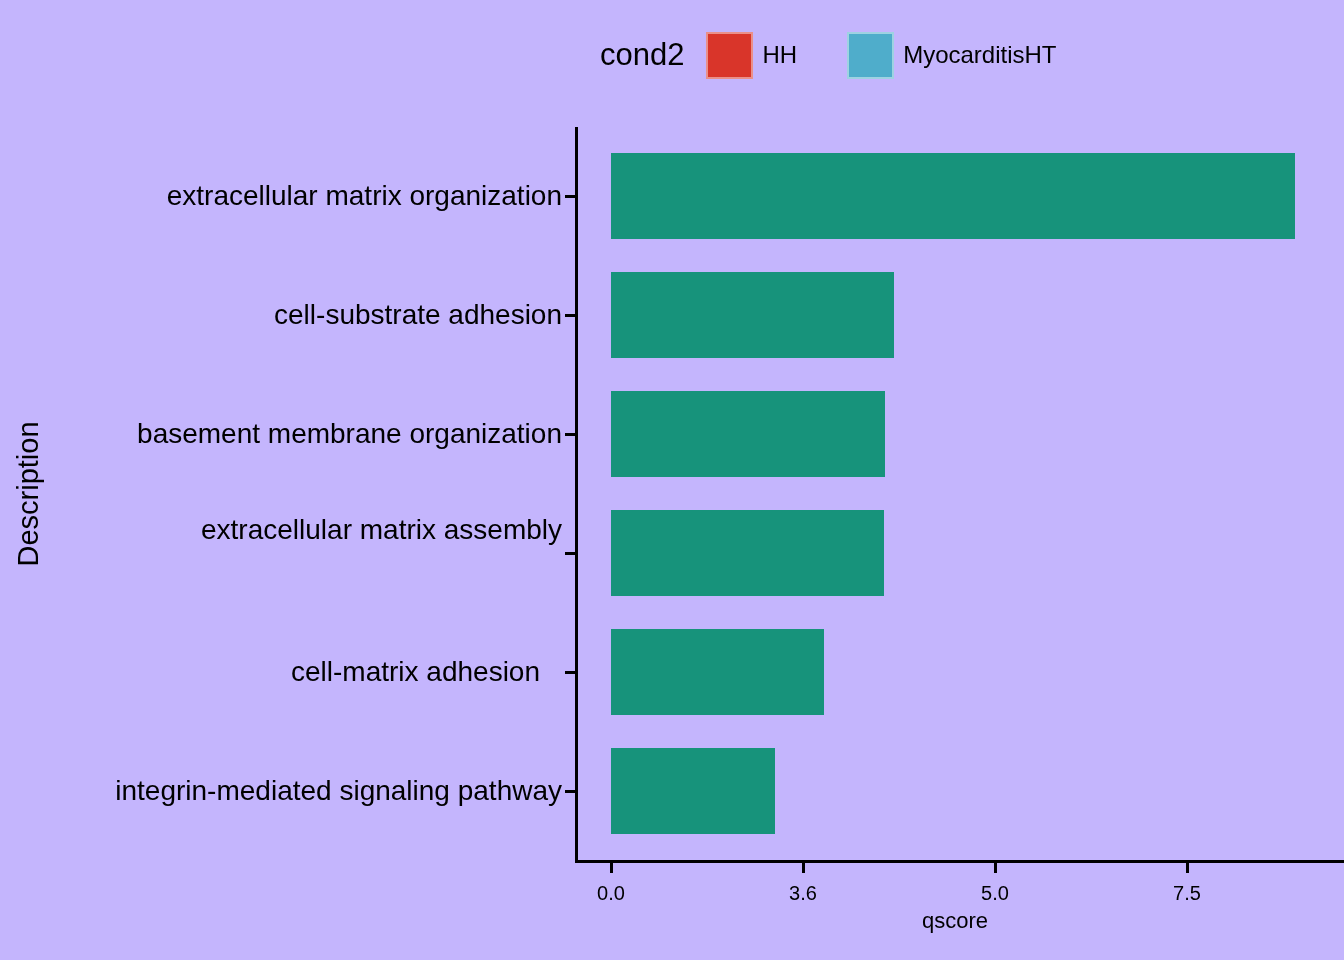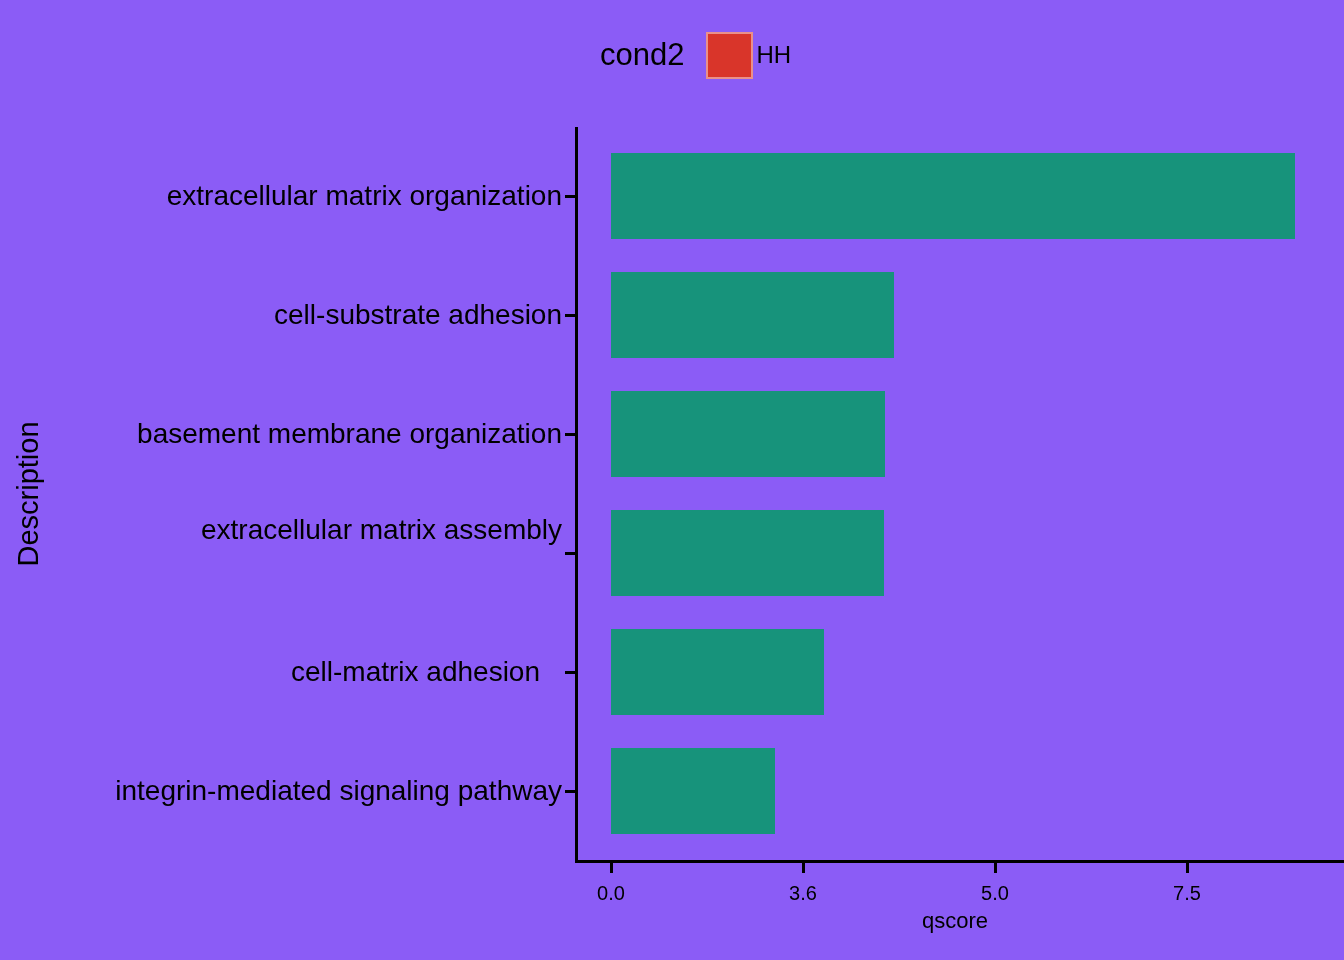--- a/index.html
+++ b/index.html
@@ -6,21 +6,21 @@
     margin: 0;
     padding: 0;
     background: #ffffff;
     font-family: "Liberation Sans", "DejaVu Sans", sans-serif;
     color: #000000;
   }
   #figure {
     position: relative;
     width: 1344px;
     height: 960px;
-    background: #8b5cf6;
+    background: #c4b5fd;
     overflow: hidden;
   }
 
   
   #legend {
     position: absolute;
     left: 600px;
     top: 30px;
     height: 50px;
     display: flex;
@@ -37,21 +37,21 @@
     margin-right: 50px;
   }
   .legend-swatch {
     width: 47px;
     height: 47px;
     border: 2px solid rgba(255,255,255,0.45);
     box-sizing: border-box;
   }
   .legend-label {
     font-size: 24px;
-    margin-left: 3px;
+    margin-left: 9px;
     white-space: nowrap;
   }
 
   
   .axis-line { position: absolute; background: #000000; }
   #y-axis-line { left: 575px; top: 127px; width: 3px; height: 736px; }
   #x-axis-line { left: 575px; top: 860px; width: 769px; height: 3px; }
 
   
   .bar { position: absolute; background: #17937B; }
@@ -100,20 +100,24 @@
 
 <div id="figure">
 
   <div id="legend">
     <span class="legend-title">cond2</span>
     <span id="legend-items" style="display: flex; align-items: center;">
         <div class="legend-item">
           <div class="legend-swatch" style="background: rgb(217, 53, 42);"></div>
           <div class="legend-label">HH</div>
         </div>
+        <div class="legend-item">
+          <div class="legend-swatch" style="background: rgb(79, 173, 203);"></div>
+          <div class="legend-label">MyocarditisHT</div>
+        </div>
       </span>
   </div>
 
   <div id="y-axis-line" class="axis-line"></div>
   <div id="x-axis-line" class="axis-line"></div>
 
   <div id="bars-layer">
       <div class="bar" style="left: 611px; top: 153px; width: 683.52px; height: 86px; background: rgb(23, 147, 123);"></div>
       <div class="bar" style="left: 611px; top: 272px; width: 282.624px; height: 86px; background: rgb(23, 147, 123);"></div>
       <div class="bar" style="left: 611px; top: 391px; width: 274.176px; height: 86px; background: rgb(23, 147, 123);"></div>

